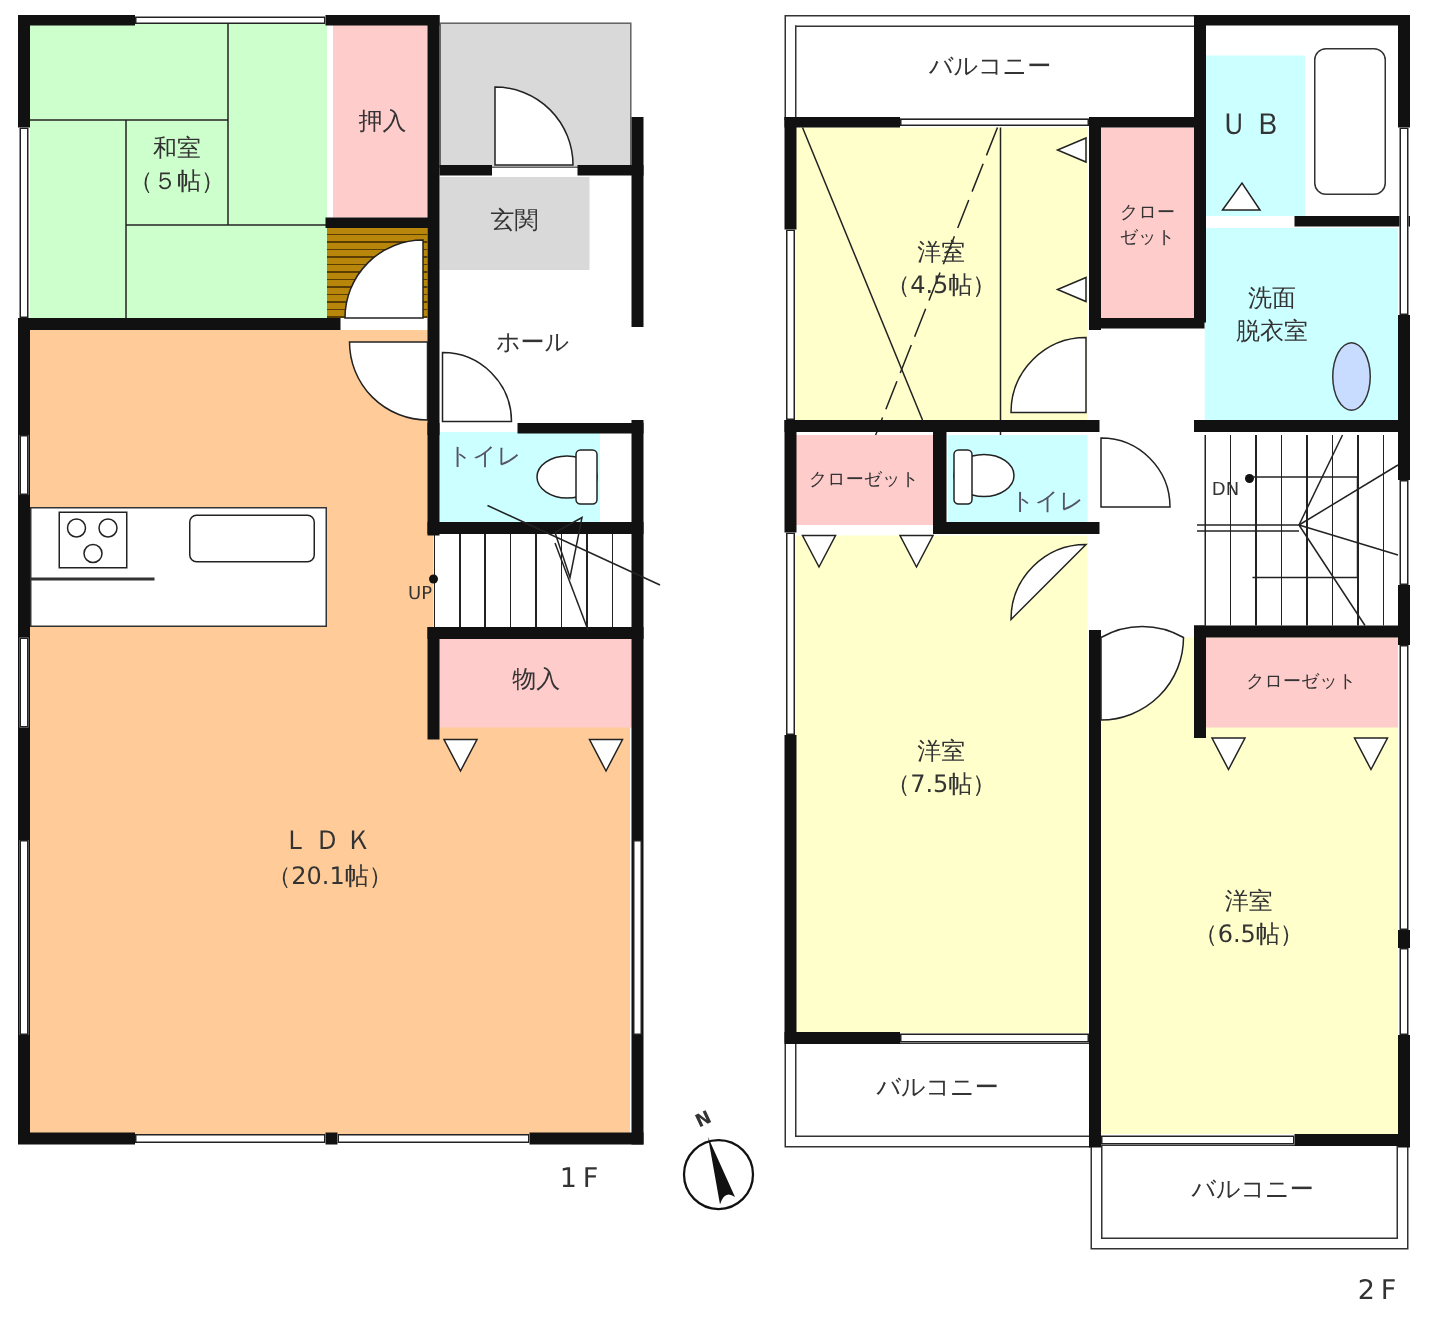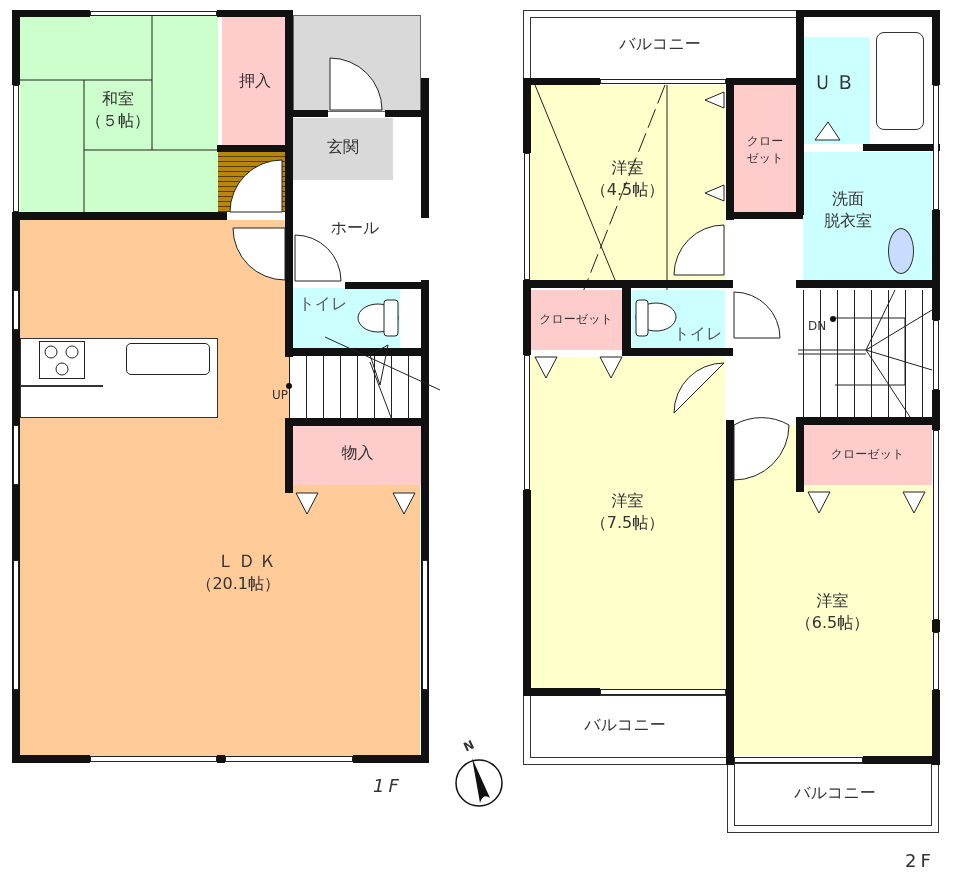--- a/index.html
+++ b/index.html
@@ -69,21 +69,21 @@
       <g stroke="#222" fill="none">
           <circle cx="11" cy="10" r="6"></circle>
           <circle cx="32" cy="10" r="6"></circle>
           <circle cx="22" cy="27" r="6"></circle>
         </g>
     </svg>
   </div>
   <div class="abs" style="left:126px;top:343px;width:84px;height:32px;border:1px solid #222;border-radius:5px;"></div>
   <div class="abs" style="left:20px;top:385px;width:83px;height:2px;background:#333;"></div>
 
-  <div class="lbl" style="left:160px;top:548px;width:120px;text-align:right;">
+  <div class="lbl" style="left:160px;top:548px;width:120px;">
     <div style="font-size:18px;letter-spacing:3px;">ＬＤＫ</div>
     <div>（20.1帖）</div>
   </div>
 
   <div class="wall" style="left:12px;top:10px;width:8px;height:75px;"></div>
   <div class="wall" style="left:12px;top:10px;width:78px;height:7px;"></div>
   <div class="wall" style="left:217px;top:10px;width:76px;height:7px;"></div>
   <div class="wall" style="left:285px;top:10px;width:8px;height:280px;"></div>
   <div class="wall" style="left:217px;top:145px;width:70px;height:7px;"></div>
   <div class="wall" style="left:12px;top:212px;width:215px;height:8px;"></div>
@@ -125,21 +125,21 @@
     <g stroke="#222" fill="#fff">
       <path d="M296 493 L318 493 L307 514 Z"></path>
       <path d="M393 493 L415 493 L404 514 Z"></path>
     </g>
     <g stroke="#222" fill="#fff">
       <ellipse cx="378" cy="318" rx="20" ry="14"></ellipse>
       <rect x="384" y="300" width="14" height="36" rx="3"></rect>
     </g>
   </svg>
 
-  <div class="lbl" style="left:368px;top:773px;width:40px;font-size:18px;letter-spacing:4px;font-style:italic;">1F</div>
+  <div class="lbl" style="left:368px;top:773px;width:40px;font-size:18px;letter-spacing:4px;">1F</div>
 </div>
 
 <div>
   <svg style="left:455px;top:745px;width:60px;height:70px;">
     <circle cx="24" cy="38" r="23" fill="#fff" stroke="#111" stroke-width="1.5"></circle>
     <path d="M17 13 L35 53 Q28 48 25 58 Z" fill="#111"></path>
   </svg>
   <div class="lbl small" style="left:462px;top:738px;width:14px;font-weight:bold;transform:rotate(-25deg);">N</div>
 </div>
 

